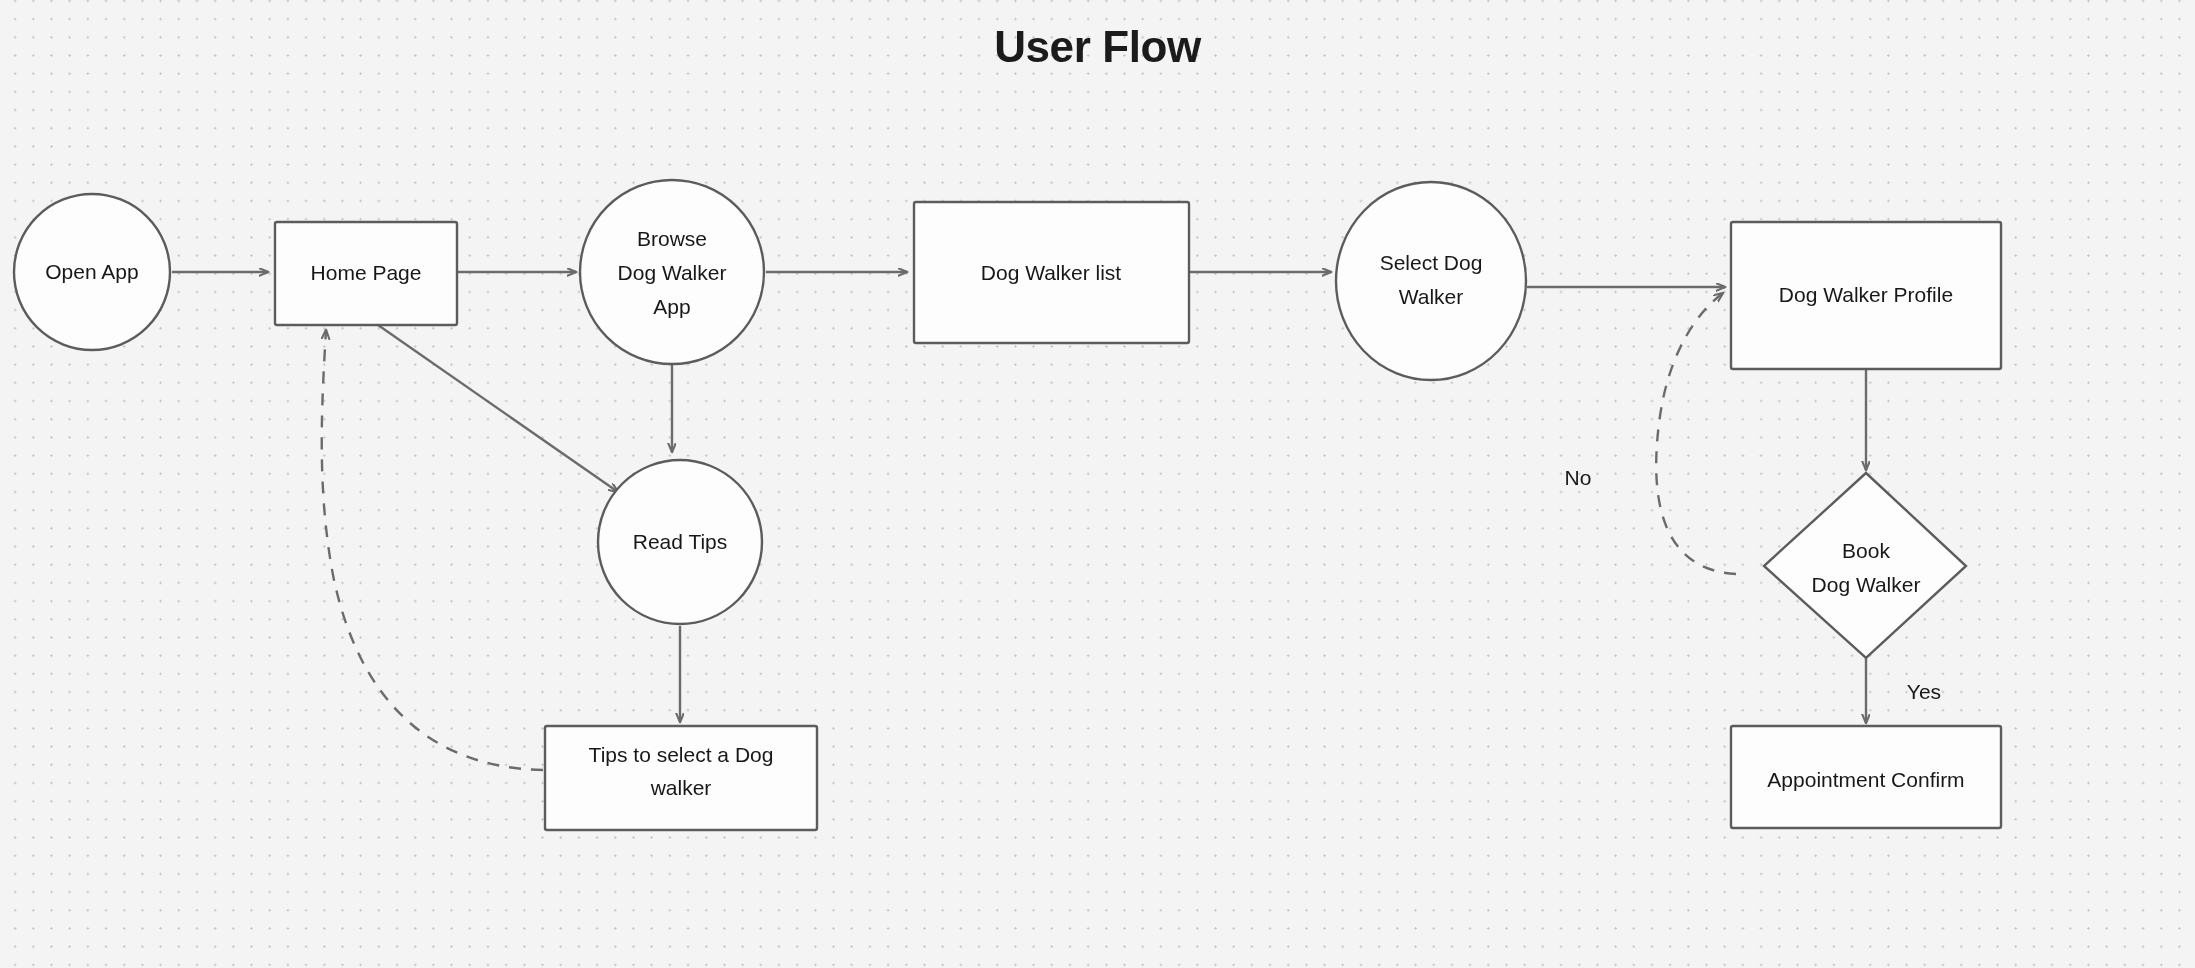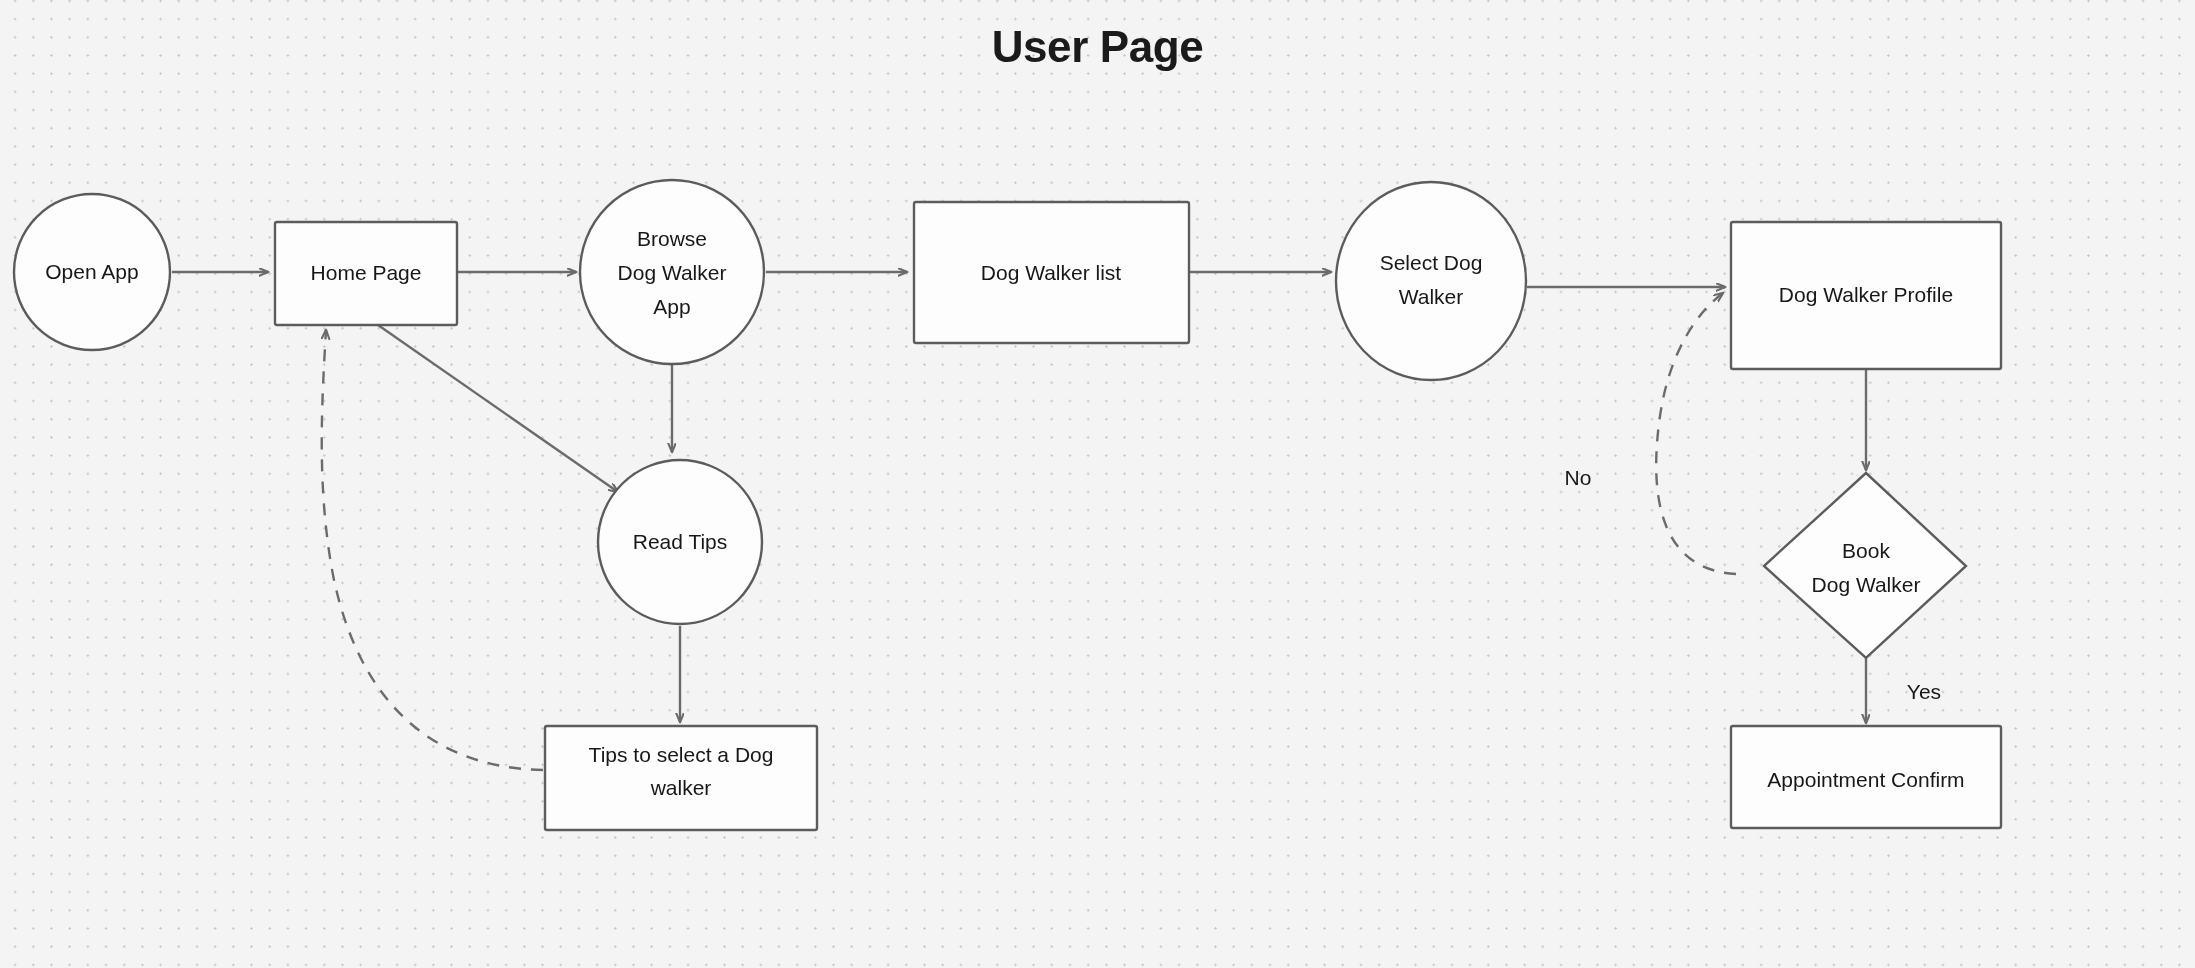--- a/index.html
+++ b/index.html
@@ -69,21 +69,21 @@
     font-size: 21px;
     text-anchor: middle;
     dominant-baseline: middle;
   }
 </style>
 </head>
 <body>
 
 <div id="canvas">
 
-  <div class="page-title">User Page</div>
+  <div class="page-title">User Flow</div>
 
   <svg id="flow-svg" viewBox="0 0 2195 968">
     <defs>
       <marker id="arrowhead" markerWidth="11" markerHeight="11" refX="9.4" refY="4.2" orient="auto" markerUnits="userSpaceOnUse">
         <path d="M0.6,0.4 L9.8,4.2 L0.6,8.0" fill="none" stroke="#6b6b6b" stroke-width="2.1" stroke-linecap="round" stroke-linejoin="round"></path>
       </marker>
       <marker id="arrowhead-dash" markerWidth="11" markerHeight="11" refX="9.4" refY="4.2" orient="auto" markerUnits="userSpaceOnUse">
         <path d="M0.6,0.4 L9.8,4.2 L0.6,8.0" fill="none" stroke="#6b6b6b" stroke-width="2.1" stroke-linecap="round" stroke-linejoin="round"></path>
       </marker>
     </defs>

